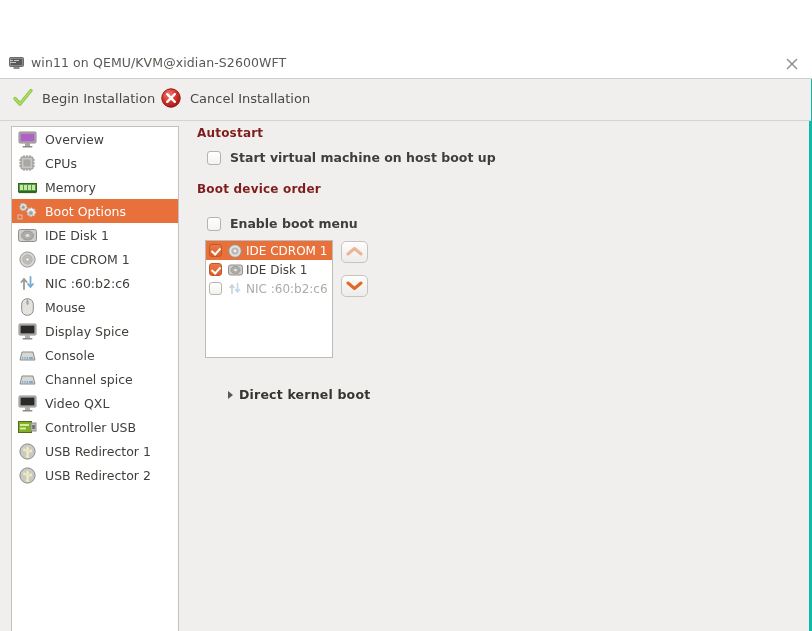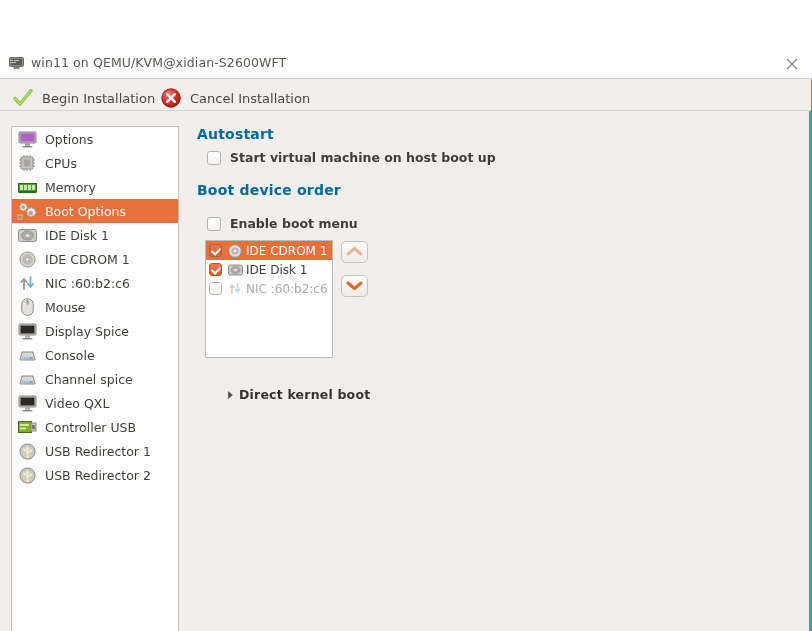--- a/index.html
+++ b/index.html
@@ -55,21 +55,21 @@
     width: 20px; height: 20px;
     cursor: pointer;
   }
   .close-btn svg { display:block; }
 
   
   .toolbar {
     position: absolute;
     left: 0; top: 31px;
     width: 811px;
-    height: 32px;
+    height: 42px;
     background: #f0efed;
     border-bottom: 1px solid #d6d4d0;
     box-sizing: border-box;
   }
   .tb-item {
     position: absolute;
     top: 0;
     height: 38px;
     display: flex;
     align-items: center;
@@ -133,23 +133,23 @@
   }
 
   
   .main {
     position: absolute;
     left: 190px; top: 78px;
     width: 600px;
     height: 500px;
   }
   .section-title {
-    font-size: 14px;
+    font-size: 12px;
     font-weight: bold;
-    color: #0369a1;
+    color: #7f1d1d;
     letter-spacing: .2px;
   }
   .check-row {
     display: flex;
     align-items: center;
     cursor: pointer;
     font-weight: bold;
   }
   .cbox {
     width: 14px; height: 14px;
@@ -354,21 +354,21 @@
 
     <div class="side-item">
       <span class="side-ico">
         <svg width="19" height="17" viewBox="0 0 19 17">
           <rect x="1" y="1" width="17" height="11" rx="1" fill="#b9b7b3" stroke="#8d8b87"></rect>
           <rect x="2.5" y="2.5" width="14" height="8" fill="#b061c4"></rect>
           <rect x="7" y="12" width="5" height="3" fill="#a9a7a3"></rect>
           <rect x="4.5" y="15" width="10" height="1.6" rx="0.8" fill="#8d8b87"></rect>
         </svg>
       </span>
-      <span class="side-label">Options</span>
+      <span class="side-label">Overview</span>
     </div>
 
     <div class="side-item">
       <span class="side-ico">
         <svg width="18" height="18" viewBox="0 0 18 18">
           <rect x="3" y="3" width="12" height="12" rx="1" fill="#c8c6c2" stroke="#8f8d89"></rect>
           <rect x="5.5" y="5.5" width="7" height="7" fill="#a9a7a3"></rect>
           <g stroke="#8f8d89" stroke-width="1">
             <path d="M6 3 V1 M9 3 V1 M12 3 V1 M6 15 V17 M9 15 V17 M12 15 V17"></path>
             <path d="M3 6 H1 M3 9 H1 M3 12 H1 M15 6 H17 M15 9 H17 M15 12 H17"></path>

